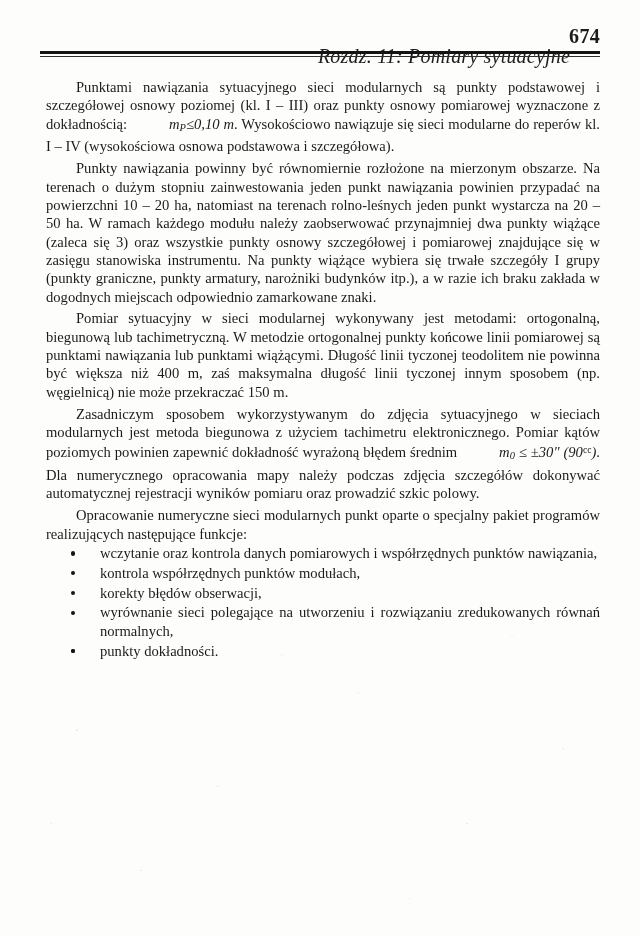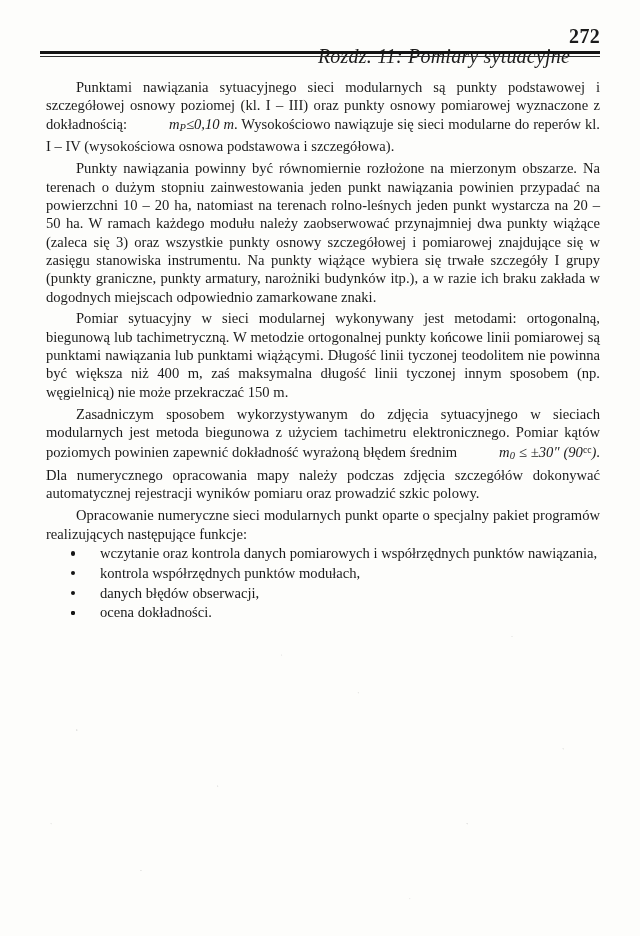--- a/index.html
+++ b/index.html
@@ -150,21 +150,21 @@
     border-radius: 50%;
   }
 </style>
 </head>
 <body>
 
 <div class="page">
 
   <div class="header">
     <div class="header-title">Rozdz. 11: Pomiary sytuacyjne</div>
-    <div class="header-folio">272</div>
+    <div class="header-folio">674</div>
   </div>
   <div class="rule-thick"></div>
   <div class="rule-thin"></div>
 
   <div class="body-col">
 
     <p class="para gap-after"><span>Punktami nawiązania sytuacyjnego sieci modularnych są punkty podstawowej i szczegółowej osnowy poziomej (kl. I – III) oraz punkty osnowy pomiarowej wyznaczone z dokładnością: </span><span class="math nowrap"><span>m</span><sub>P</sub><span>≤</span><span>0,10</span>&nbsp;<span>m</span></span><span>. Wysokościowo nawiązuje się sieci modularne do reperów kl. I – IV (wysokościowa osnowa podstawowa i szczegółowa).</span></p>
 
     <p class="para gap-after">Punkty nawiązania powinny być równomiernie rozłożone na mierzonym obszarze. Na terenach o dużym stopniu zainwestowania jeden punkt nawiązania powinien przypadać na powierzchni 10 – 20 ha, natomiast na terenach rolno-leśnych jeden punkt wystarcza na 20 – 50 ha. W ramach każdego modułu należy zaobserwować przynajmniej dwa punkty wiążące (zaleca się 3) oraz wszystkie punkty osnowy szczegółowej i pomiarowej znajdujące się w zasięgu stanowiska instrumentu. Na punkty wiążące wybiera się trwałe szczegóły I grupy (punkty graniczne, punkty armatury, narożniki budynków itp.), a w razie ich braku zakłada w dogodnych miejscach odpowiednio zamarkowane znaki.</p>
 
@@ -178,27 +178,31 @@
       <li>
         <span class="dot"></span>
         <span>wczytanie oraz kontrola danych pomiarowych i współrzędnych punktów nawiązania,</span>
       </li>
       <li>
         <span class="dot"></span>
         <span>kontrola współrzędnych punktów modułach,</span>
       </li>
       <li>
         <span class="dot"></span>
-        <span>danych błędów obserwacji,</span>
-      </li>
-      <li>
-        <span class="dot"></span>
-      </li>
-      <li>
-        <span class="dot"></span>
-        <span>ocena dokładności.</span>
+        <span>korekty błędów obserwacji,</span>
+      </li>
+      <li>
+        <span class="dot"></span>
+        <span>wyrównanie sieci polegające na utworzeniu i rozwiązaniu zredukowanych równań normalnych,</span>
+      </li>
+      <li>
+        <span class="dot"></span>
+      </li>
+      <li>
+        <span class="dot"></span>
+        <span>punkty dokładności.</span>
       </li>
     </ul>
 
   </div>
 </div>
 
 <div class="scan-noise"></div>
 
 </body></html>

